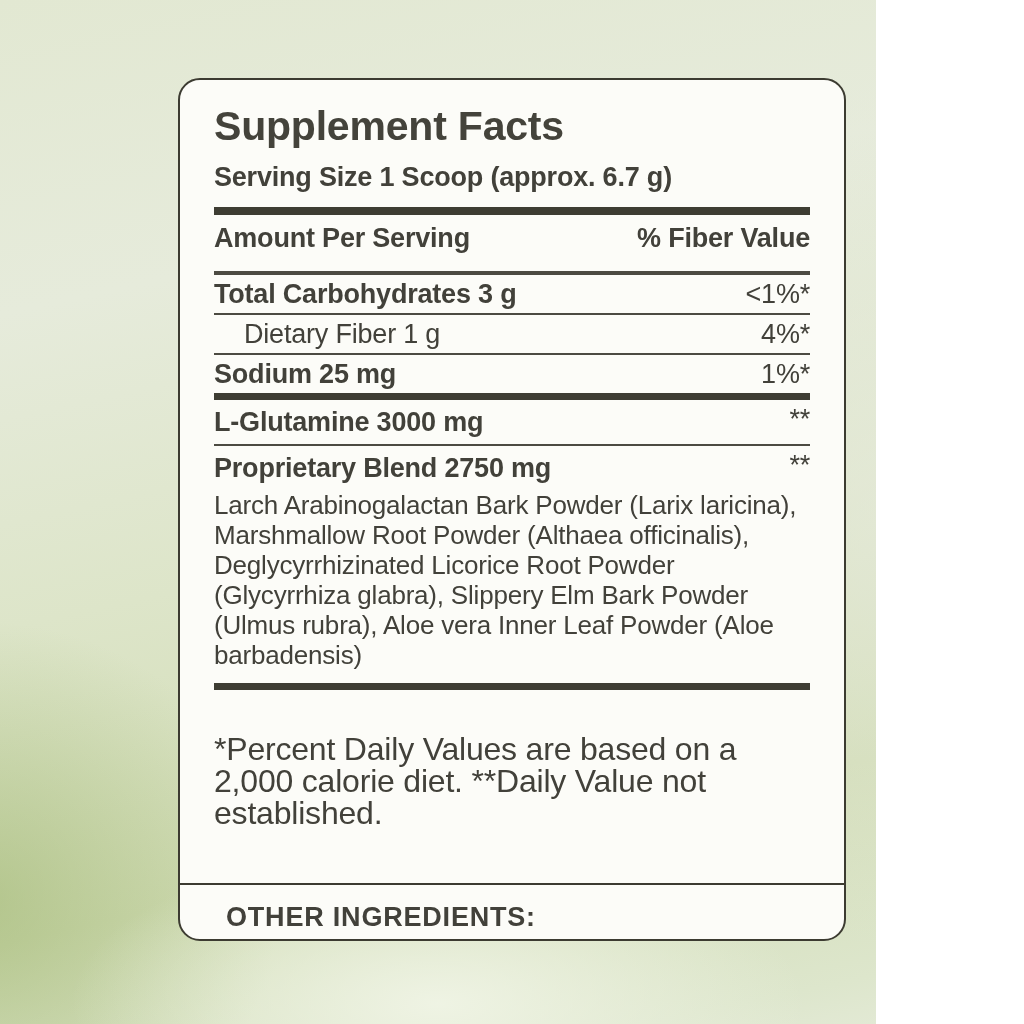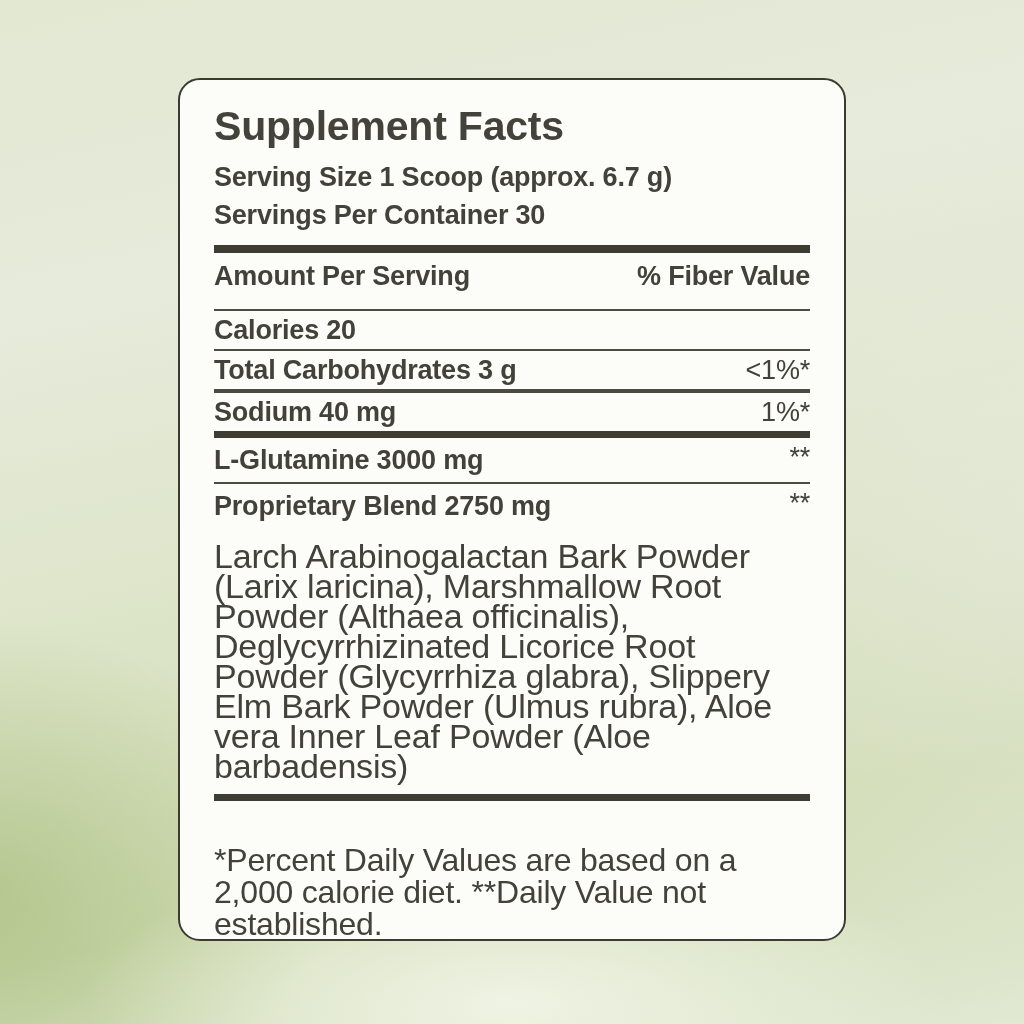--- a/index.html
+++ b/index.html
@@ -1,21 +1,21 @@
 <!DOCTYPE html>
 <html><head>
 <meta charset="utf-8">
 <style>
   html,body{margin:0;padding:0;}
   body{
     width:1024px;height:1024px;overflow:hidden;
     font-family:"Liberation Sans", sans-serif;
   }
   .scene{
-    position:relative;width:1024px;height:1024px;
+    position:relative;width:876px;height:1024px;
     background:
       radial-gradient(ellipse 60% 22% at 50% 98%, rgba(241,245,231,0.9), rgba(241,245,231,0) 70%),
       radial-gradient(ellipse 52% 42% at -2% 88%, rgba(146,172,95,0.48), rgba(146,172,95,0) 65%),
       radial-gradient(ellipse 70% 60% at 106% 50%, rgba(233,236,226,0.6), rgba(233,236,226,0) 72%),
       linear-gradient(168deg,#e2e8d2 0%,#e6ebdb 26%,#dde5c9 52%,#d1dcb5 78%,#dde6cc 96%,#e2e9d4 100%);
   }
   .card{
     position:absolute;left:178px;top:78px;width:668px;height:863px;
     box-sizing:border-box;background:#fcfcf8;
     border:2.5px solid #3c3b31;border-radius:22px;
@@ -30,60 +30,60 @@
   .rule{height:2px;background:#4c4b42;}
   .hdr-row{display:flex;justify-content:space-between;align-items:baseline;
     font-weight:bold;font-size:27px;padding:8px 0 17px;}
   .row{display:flex;justify-content:space-between;align-items:baseline;
     font-size:27px;line-height:28px;padding:5px 0;}
   .row.tall{padding:8px 0;gap:20px;}
   .bold{font-weight:bold;}
   .indent{padding-left:30px;}
   .val{font-size:27px;}
   .val-top{align-self:flex-start;position:relative;top:-3px;}
-  .blend-desc{font-size:34px;line-height:30px;max-width:592px;margin:13px 0 13px;}
+  .blend-desc{font-size:26px;line-height:30px;max-width:592px;margin:0 0 13px;}
   .footnote{font-size:32px;line-height:32px;max-width:575px;padding:11px 0 14px;}
   .divider-full{height:2.5px;background:#3c3b31;flex:0 0 auto;}
   .other{padding:17px 34px 0 34px;flex:0 0 auto;}
   .other-heading{font-size:27px;font-weight:bold;letter-spacing:0.8px;margin:0 12px 6px;}
 </style>
 </head>
 <body>
 
 <div class="scene">
   <div class="card">
 
     <div class="facts">
       <div class="title">Supplement Facts</div>
       <div class="serving-line">Serving Size 1 Scoop (approx. 6.7 g)</div>
-      <div class="serving-line">Servings Per Container 30</div>
 
       <div class="bar-thick"></div>
 
       <div class="hdr-row">
         <span>Amount Per Serving</span>
         <span>% Fiber Value</span>
       </div>
 
       <div class="rule"></div>
-      <div class="row">
-        <span class="bold">Calories 20</span>
-      </div>
 
       <div class="rule"></div>
       <div class="row">
         <span class="bold">Total Carbohydrates 3 g</span>
         <span class="val">&lt;1%*</span>
       </div>
 
       <div class="rule"></div>
+      <div class="row">
+        <span class="indent">Dietary Fiber 1 g</span>
+        <span class="val">4%*</span>
+      </div>
 
       <div class="rule"></div>
       <div class="row">
-        <span class="bold">Sodium 40 mg</span>
+        <span class="bold">Sodium 25 mg</span>
         <span class="val">1%*</span>
       </div>
 
       <div class="bar-medium"></div>
 
       <div class="row tall">
         <span class="bold">L-Glutamine 3000 mg</span>
         <span class="val val-top">**</span>
       </div>
 

